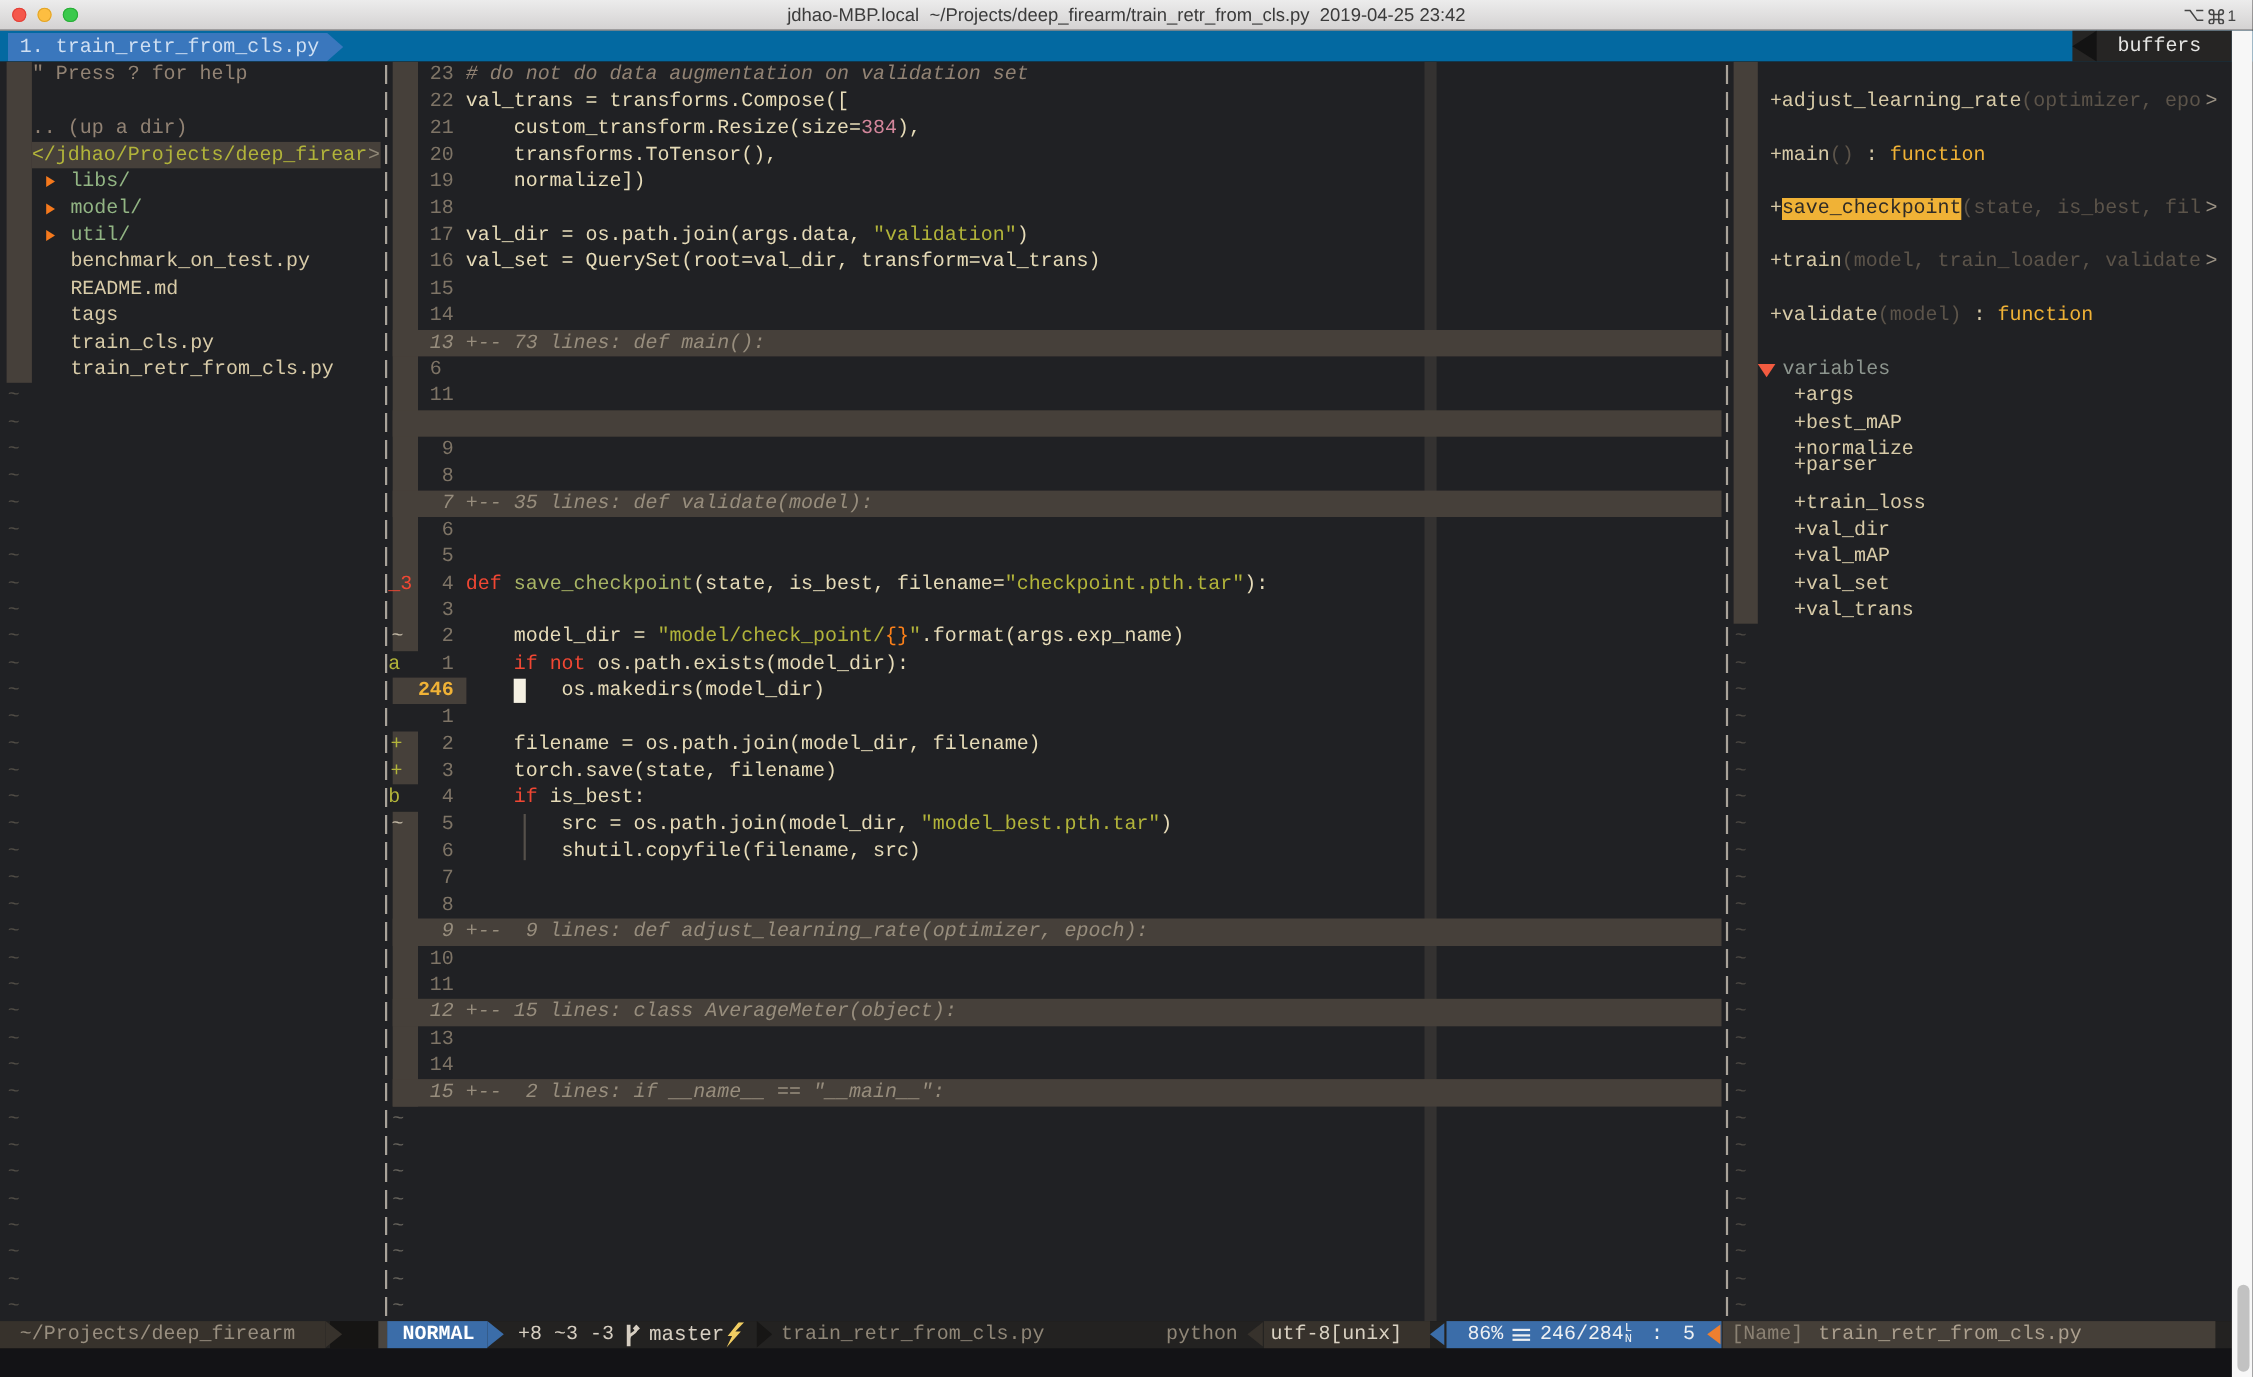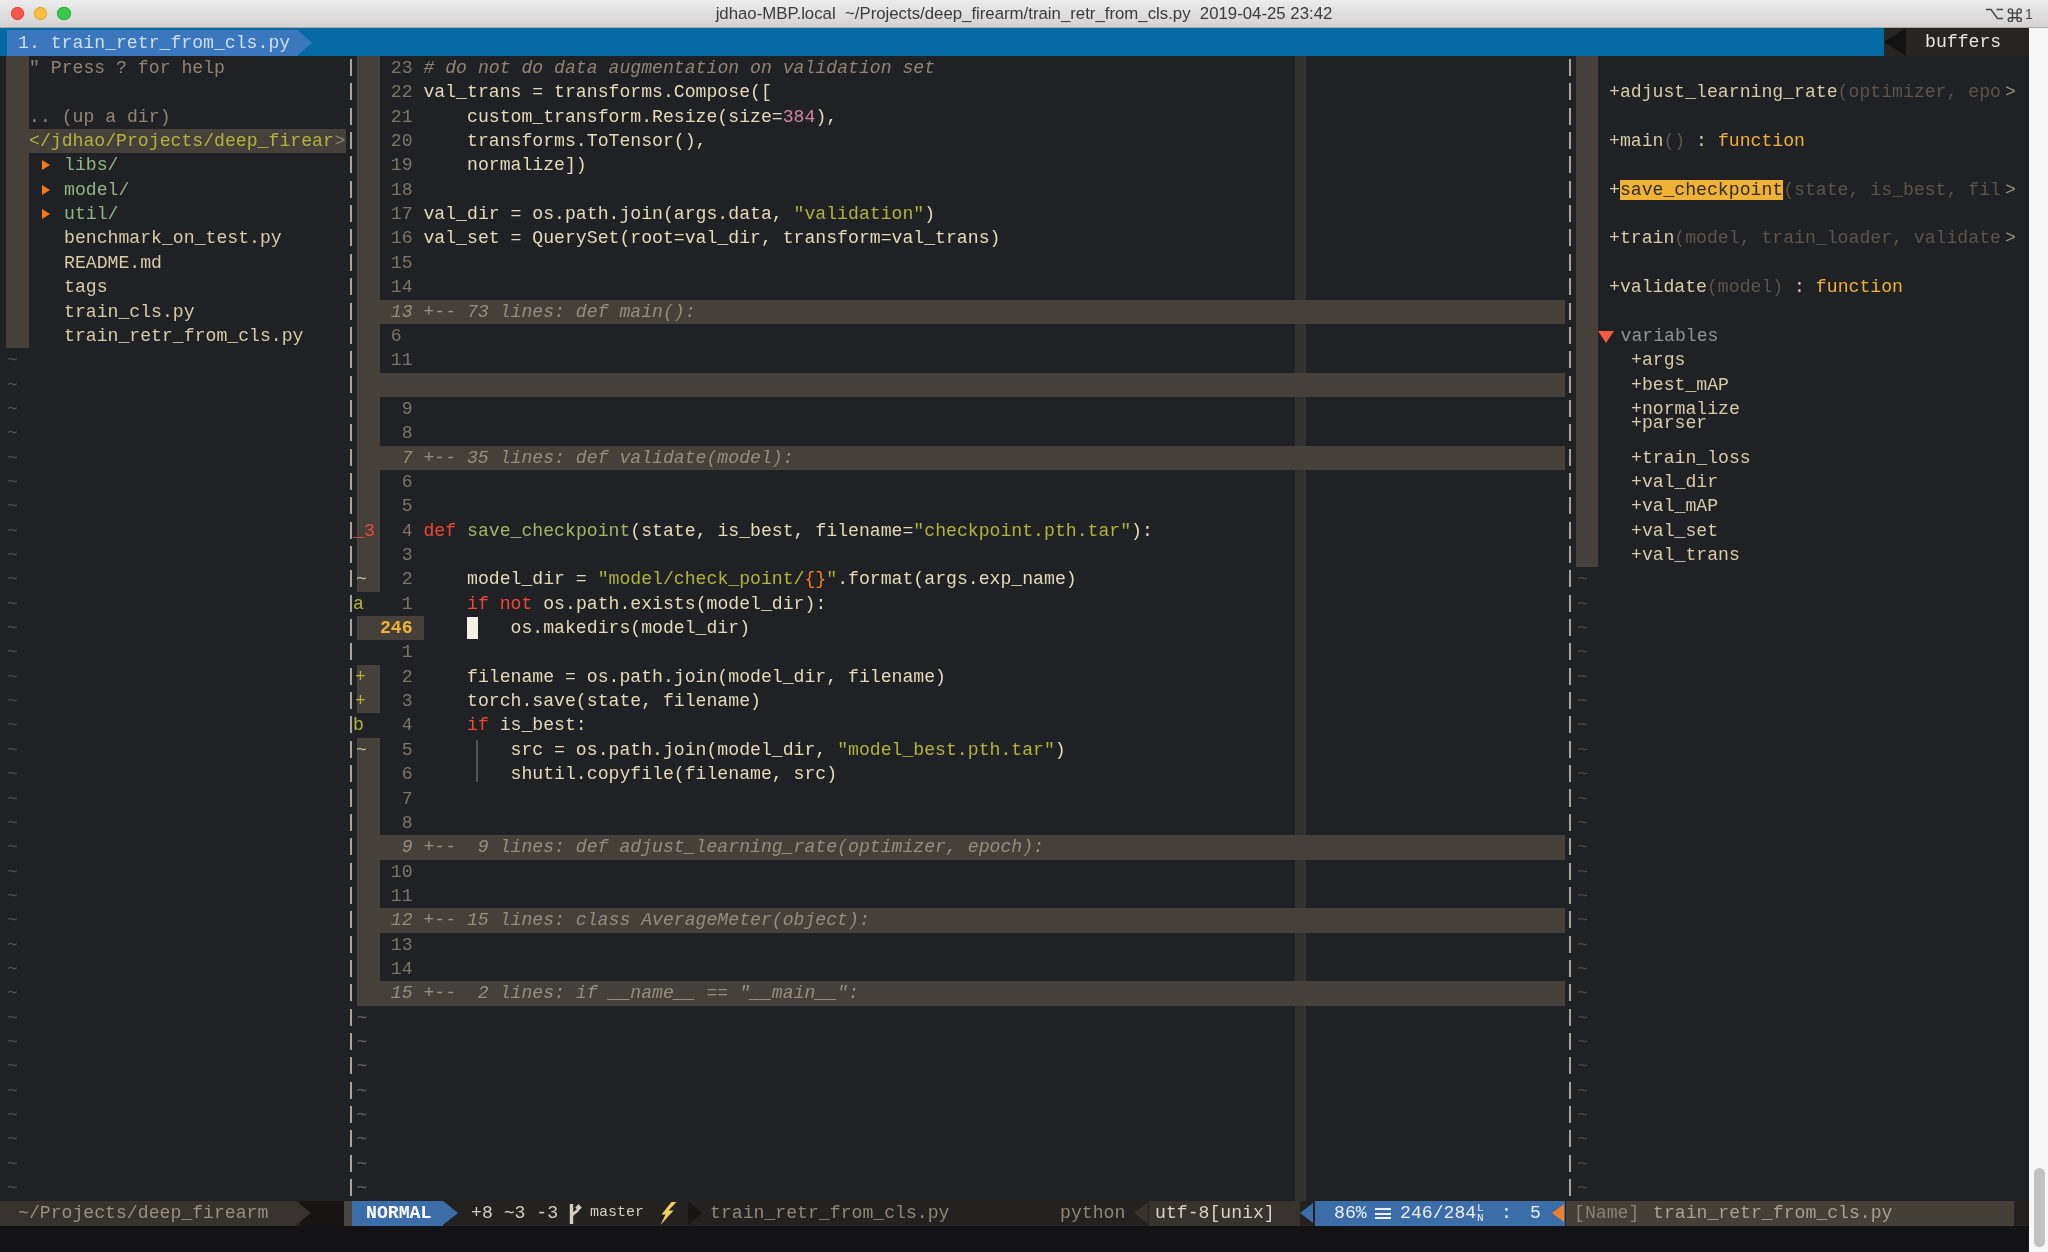--- a/index.html
+++ b/index.html
@@ -213,21 +213,21 @@
 <div style="position:absolute;left:0;top:1201.2px;width:2029px;height:24.4px;background:#232221;overflow:hidden">
     <div style="position:absolute;left:300px;top:0;width:44px;height:24.4px;background:#161514"></div>
 <div style="position:absolute;left:344px;top:0;width:8px;height:24.4px;background:#4a453f"></div>
 <div style="position:absolute;left:0px;top:0;width:296px;height:24.4px;background:#37322c"></div>
 <div style="position:absolute;left:296px;top:0;width:0;height:0;border-top:12.2px solid transparent;border-bottom:12.2px solid transparent;border-left:15px solid #37322c"></div>
 <div class="sl" style="left:18px;color:#998f80;font-weight:400;font-size:18.15px">~/Projects/deep_firearm</div>
 <div style="position:absolute;left:352px;top:0;width:91px;height:24.4px;background:#3b6da9"></div>
 <div style="position:absolute;left:443px;top:0;width:0;height:0;border-top:12.2px solid transparent;border-bottom:12.2px solid transparent;border-left:15px solid #3b6da9"></div>
 <div class="sl" style="left:366px;color:#ffffff;font-weight:700;font-size:18.15px">NORMAL</div>
 <div class="sl" style="left:471px;color:#d6cec1;font-weight:400;font-size:18.15px">+8 ~3 -3</div>
-<div class="sl" style="left:590px;color:#d6cec1;font-weight:400;font-size:15px">master</div>
+<div class="sl" style="left:590px;color:#d6cec1;font-weight:400;font-size:19px">master</div>
 <div class="sl" style="left:710px;color:#8f8677;font-weight:400;font-size:18.15px">train_retr_from_cls.py</div>
 <div class="sl" style="left:1060px;color:#8f8677;font-weight:400;font-size:18.15px">python</div>
 <div style="position:absolute;left:1134px;top:1.1999999999999993px;width:0;height:0;border-top:11px solid transparent;border-bottom:11px solid transparent;border-right:14px solid #37322c"></div>
 <div style="position:absolute;left:1149px;top:0;width:151px;height:24.4px;background:#37322c"></div>
 <div class="sl" style="left:1155px;color:#dad2c3;font-weight:400;font-size:18.15px">utf-8[unix]</div>
 <div style="position:absolute;left:1300px;top:2.1999999999999993px;width:0;height:0;border-top:10px solid transparent;border-bottom:10px solid transparent;border-right:13px solid #3b6da9"></div>
 <div style="position:absolute;left:1315px;top:0;width:250px;height:24.4px;background:#3b6da9"></div>
 <div class="sl" style="left:1334px;color:#eef0f2;font-weight:400;font-size:18.15px">86%</div>
 <div class="sl" style="left:1400px;color:#eef0f2;font-weight:400;font-size:18.15px">246/284</div>
 <div class="sl" style="left:1501px;color:#eef0f2;font-weight:400;font-size:18.15px">:</div>

